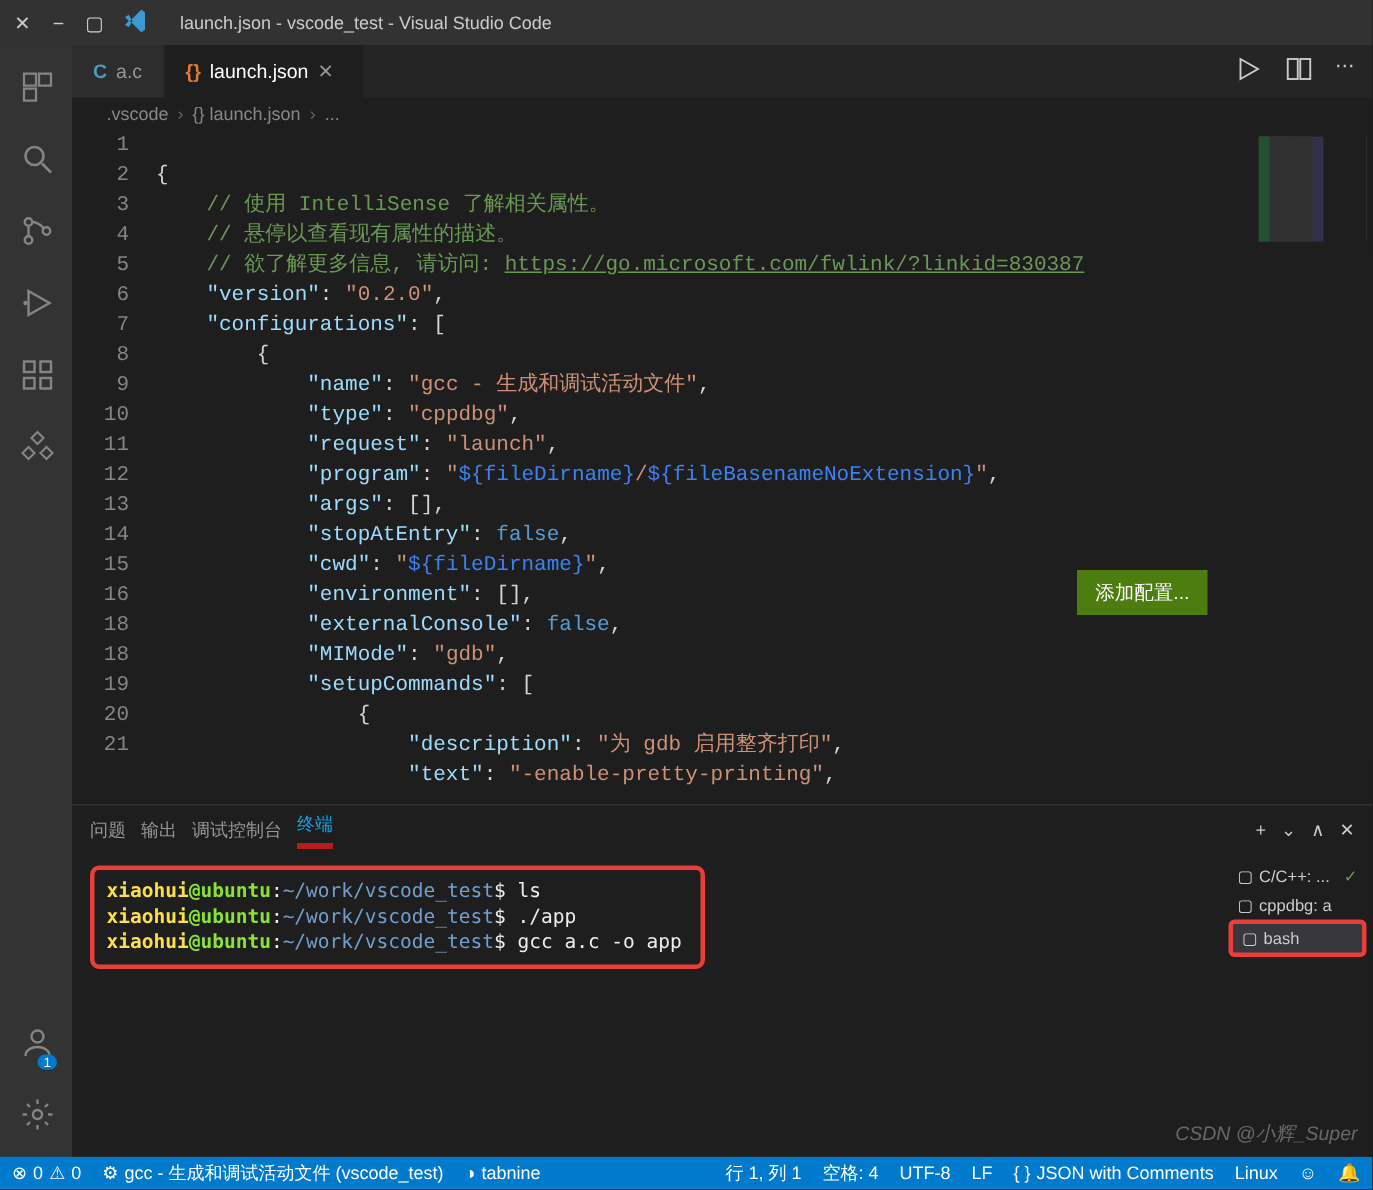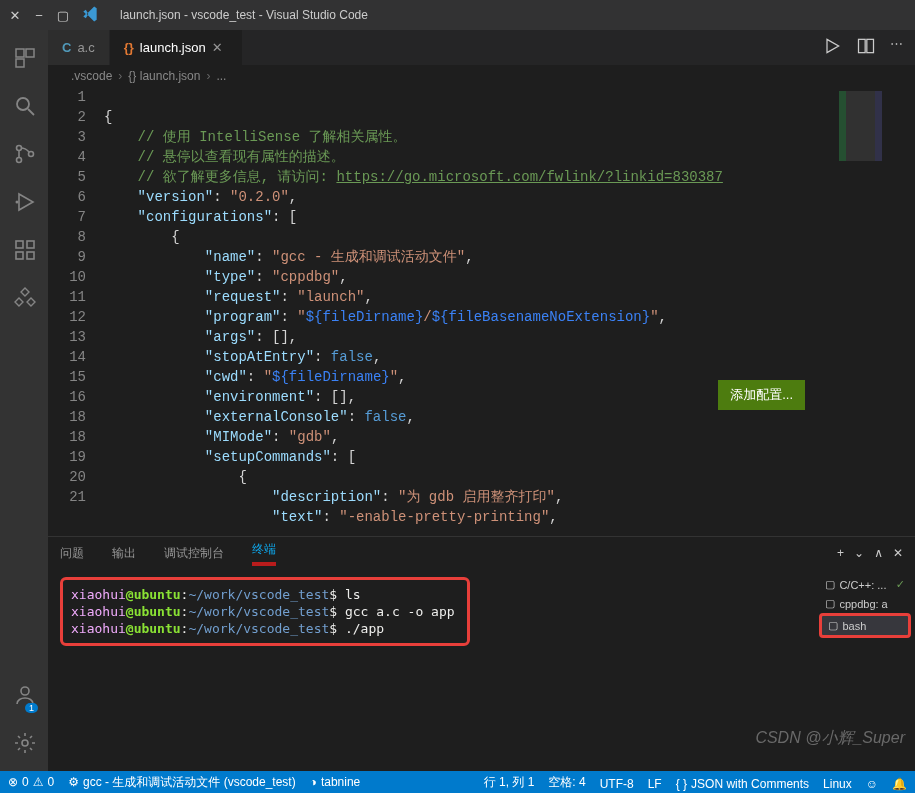--- a/index.html
+++ b/index.html
@@ -22,35 +22,35 @@
 .breadcrumb { height:22px; display:flex; align-items:center; padding:0 23px; color:#888; font-size:12px; gap:6px; }
 .breadcrumb .sep { color:#666; }
 .editor { flex:1; display:flex; overflow:hidden; font-family:"Consolas","Courier New",monospace; font-size:14px; line-height:20px; position:relative; }
 .gutter { width:56px; text-align:right; color:#858585; padding-right:18px; }
 .code { flex:1; white-space:pre; color:#d4d4d4; position:relative; }
 .minimap { width:80px; background:#1e1e1e; position:relative; }
 .minimap::before { content:""; position:absolute; top:4px; left:4px; right:4px; height:70px; background:linear-gradient(90deg,#3a5 0 10%,#555 10% 50%,transparent 50%),linear-gradient(90deg,#a56 0 30%,#559 30% 60%,transparent 60%); background-size:100% 2px; background-repeat:repeat-y; opacity:.35; }
 .tk-brace{color:#d4d4d4}.tk-comment{color:#6a9955}.tk-key{color:#9cdcfe}.tk-str{color:#ce9178}.tk-num,.tk-bool{color:#569cd6}.tk-punc{color:#d4d4d4}.tk-esc{color:#3b82f6}.tk-link{color:#6a9955;text-decoration:underline}
 .add-config-btn { position:absolute; right:110px; top:380px; background:#4d7c0f; color:#fff; padding:6px 12px; font-size:13px; border:none; }
 .panel { height:235px; background:#1e1e1e; border-top:1px solid #333; display:flex; flex-direction:column; }
-.panel-tabs { height:32px; display:flex; align-items:center; padding:0 12px; gap:28px; font-size:12px; color:#969696; }
+.panel-tabs { height:32px; display:flex; align-items:center; padding:0 12px; gap:10px; font-size:12px; color:#969696; }
 .panel-tab.active { color:#0ea5e9; border-bottom:4px solid #b91c1c; padding-bottom:4px; }
 .panel-actions { margin-left:auto; display:flex; gap:10px; color:#ccc; }
 .panel-body { flex:1; display:flex; }
 .terminal { flex:1; padding:8px 12px; font-family:"Consolas",monospace; font-size:13px; line-height:17px; position:relative; }
 .term-box { border:3px solid #e83f3a; border-radius:6px; padding:6px 8px; width:410px; }
-.term-user{color:#f0abfc;font-weight:normal}.term-host{color:#8ae234;font-weight:bold}.term-path{color:#729fcf;font-weight:normal}.term-out{color:#eeeeec}
+.term-user{color:#fde047;font-weight:bold}.term-host{color:#8ae234;font-weight:bold}.term-path{color:#729fcf;font-weight:normal}.term-out{color:#eeeeec}
 .cursor { display:inline-block; width:8px; height:15px; background:#eeeeec; vertical-align:text-bottom; }
 .task-list { width:100px; padding:6px 4px; font-size:11px; color:#ccc; }
 .task-item { padding:3px 6px; display:flex; gap:4px; align-items:center; }
 .task-item.selected { background:#37373d; border:3px solid #e83f3a; border-radius:4px; }
 .statusbar { height:22px; background:#007acc; color:#fff; display:flex; align-items:center; font-size:12px; padding:0 8px; gap:14px; }
 .statusbar .sb-item { display:flex; align-items:center; gap:4px; }
-.sb-right { margin-left:auto; display:flex; gap:14px; align-items:flex-end; }
-.watermark { position:absolute; right:10px; bottom:44px; color:#888; font-size:16px; font-style:italic; opacity:.7;text-align:right; }
+.sb-right { margin-left:auto; display:flex; gap:14px; align-items:center; }
+.watermark { position:absolute; right:10px; bottom:28px; color:#888; font-size:13px; font-style:italic; opacity:.7;text-align:right; }
 .badge { position:absolute; bottom:2px; right:6px; background:#007acc; color:#fff; border-radius:8px; font-size:9px; padding:0 4px; }
 svg { width:20px; height:20px; fill:currentColor; }
 .activitybar svg{width:24px;height:24px;}
 </style>
 </head>
 <body>
 
 <div class="titlebar">
   <span class="tb-btn">✕</span>
   <span class="tb-btn">−</span>
@@ -209,22 +209,22 @@
           <span>+</span>
           <span>⌄</span>
           <span>∧</span>
           <span>✕</span>
         </div>
       </div>
       <div class="panel-body">
         <div class="terminal">
           <div class="term-box">
 <div><span class="term-user">xiaohui</span><span class="term-host">@</span><span class="term-host">ubuntu</span><span class="term-out">:</span><span class="term-path">~/work/vscode_test</span><span class="term-out">$ </span><span class="term-out">ls</span></div>
+<div><span class="term-user">xiaohui</span><span class="term-host">@</span><span class="term-host">ubuntu</span><span class="term-out">:</span><span class="term-path">~/work/vscode_test</span><span class="term-out">$ </span><span class="term-out">./app</span></div>
 <div><span class="term-user">xiaohui</span><span class="term-host">@</span><span class="term-host">ubuntu</span><span class="term-out">:</span><span class="term-path">~/work/vscode_test</span><span class="term-out">$ </span><span class="term-out">gcc a.c -o app</span></div>
-<div><span class="term-user">xiaohui</span><span class="term-host">@</span><span class="term-host">ubuntu</span><span class="term-out">:</span><span class="term-path">~/work/vscode_test</span><span class="term-out">$ </span><span class="term-out">./app</span></div>
           </div>
         </div>
         <div class="task-list">
           <div class="task-item">
               <span>▢</span>
               <span>C/C++: ...</span>
               <span style="margin-left:auto;color:#6a9955">✓</span>
             </div>
           <div class="task-item">
               <span>▢</span>

